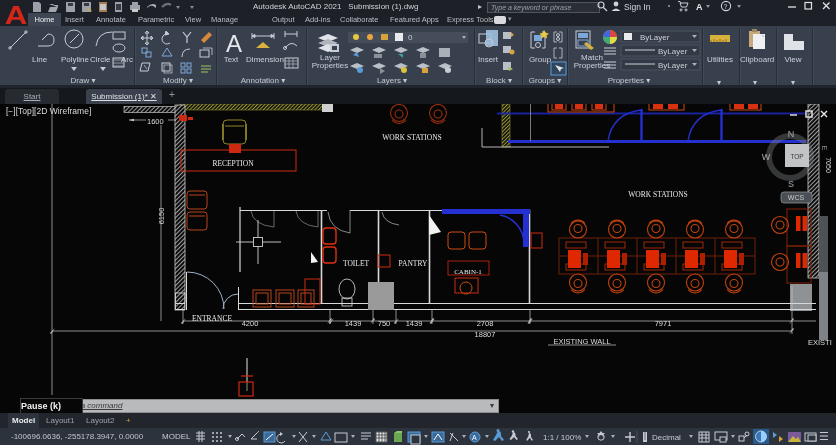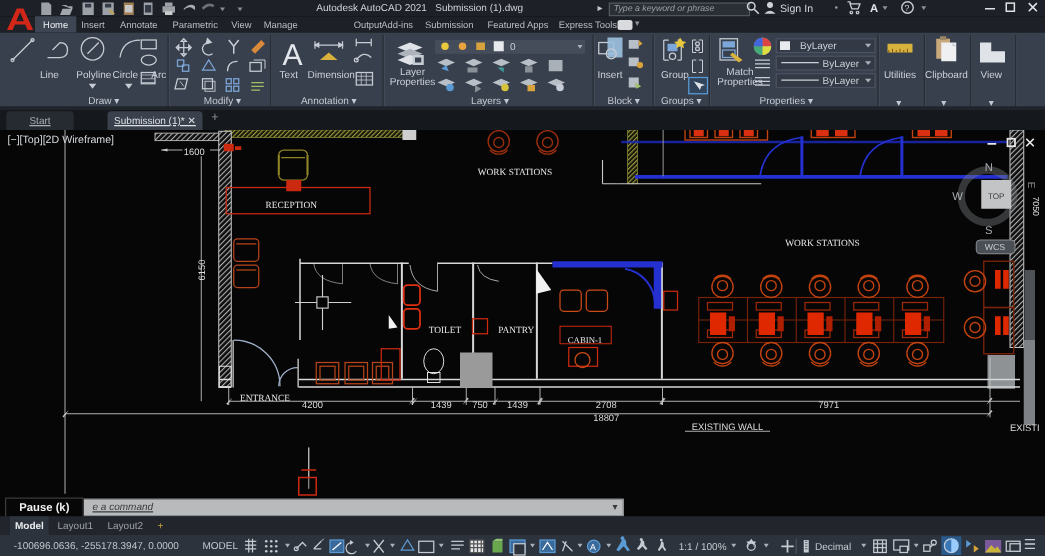--- a/index.html
+++ b/index.html
@@ -16,21 +16,21 @@
   .rsep{position:absolute;top:28px;width:1px;height:58px;background:#272c35;border-right:1px solid #434a57;}
   .rlabel{position:absolute;top:76px;width:80px;text-align:center;font-size:8px;color:#c3c9d3;}
   .tlabel{position:absolute;font-size:8px;color:#ccd1da;text-align:left;margin-left:28px;}
   
   #filetabs{left:0;top:88px;width:836px;height:16px;background:#15181d;}
   .ftab{position:absolute;top:89px;height:15px;line-height:15px;font-size:8px;color:#a9aeb6;text-align:center;border-radius:3px 3px 0 0;text-decoration:underline;}
   
   #canvas{left:0;top:104px;width:836px;height:309px;background:#060606;}
   
   #cmdbar{left:65px;top:399px;width:432px;height:12px;background:#b9babc;border:1px solid #8b8d90;}
-  #pausebox{left:4px;top:398px;width:61px;height:16px;background:#070707;border:1px solid #3a3a3a;color:#f2f2f2;font-size:9px;font-weight:bold;line-height:15px;text-align:center;}
+  #pausebox{left:20px;top:398px;width:61px;height:16px;background:#070707;border:1px solid #3a3a3a;color:#f2f2f2;font-size:9px;font-weight:bold;line-height:15px;text-align:left;}
   
   #layoutrow{left:0;top:413px;width:836px;height:15px;background:#22262c;}
   .ltab{position:absolute;top:413px;height:15px;line-height:15px;font-size:8px;color:#9ba1a9;}
   
   #statusbar{left:0;top:428px;width:836px;height:17px;background:#2d333c;}
   .sico{position:absolute;top:428px;height:17px;line-height:17px;font-size:9px;color:#c6cbd2;}
 </style>
 </head>
 <body>
 
@@ -86,23 +86,23 @@
   <rect x="209" y="2.5" width="6.5" height="6.5" fill="none" stroke="#dfe2e5" stroke-width="1.2"></rect>
   <path d="M227 2.5 l6.5 6.5 M233.5 2.5 l-6.5 6.5" stroke="#dfe2e5" stroke-width="1.3"></path>
 </svg>
 
 <div class="mtab" style="left:28px;width:33px;background:#3e4654;color:#eef1f4;text-align:center;">Home</div>
 <div class="mtab" style="left:65px;">Insert</div>
 <div class="mtab" style="left:96px;">Annotate</div>
 <div class="mtab" style="left:138px;">Parametric</div>
 <div class="mtab" style="left:185px;">View</div>
 <div class="mtab" style="left:211px;">Manage</div>
-<div class="mtab" style="left:272px;margin-left:11px;">Output</div>
+<div class="mtab" style="left:272px;">Output</div>
 <div class="mtab" style="left:305px;">Add-ins</div>
-<div class="mtab" style="left:340px;">Submission</div>
+<div class="mtab" style="left:340px;">Collaborate</div>
 <div class="mtab" style="left:390px;">Featured Apps</div>
 <div class="mtab" style="left:447px;">Express Tools</div>
 <div class="abs" style="left:494px;top:16px;width:12px;height:8px;background:#d8dadd;border-radius:2px;"></div>
 <div class="abs" style="left:508px;top:15px;color:#9096a0;font-size:7px;">▾</div>
 
 <div id="ribbon" class="abs"></div>
 <div class="rsep" style="left:134px"></div>
 <div class="rsep" style="left:216px"></div>
 <div class="rsep" style="left:306px"></div>
 <div class="rsep" style="left:474px"></div>

